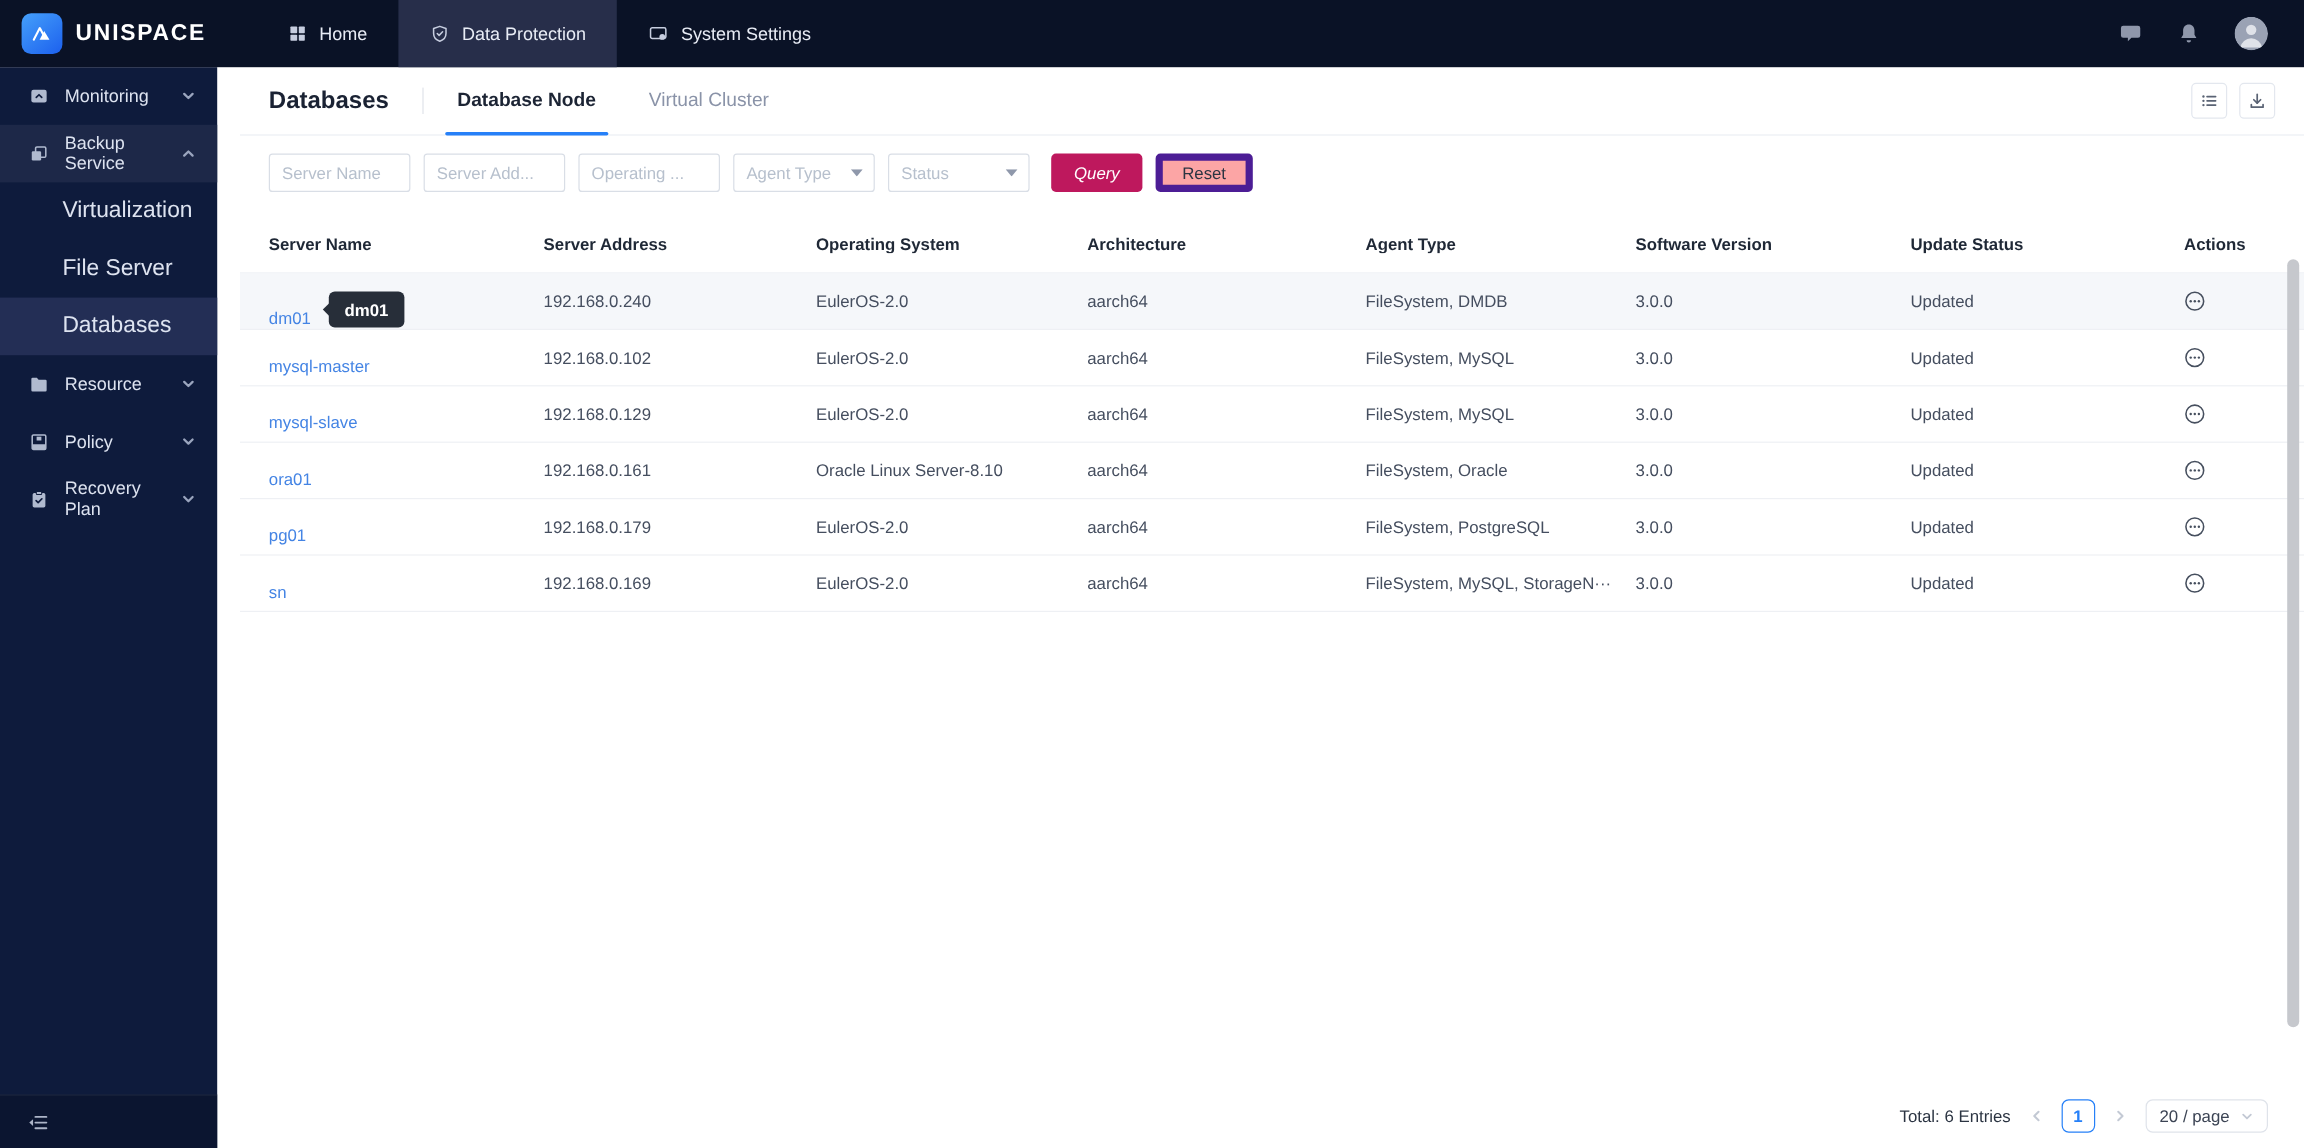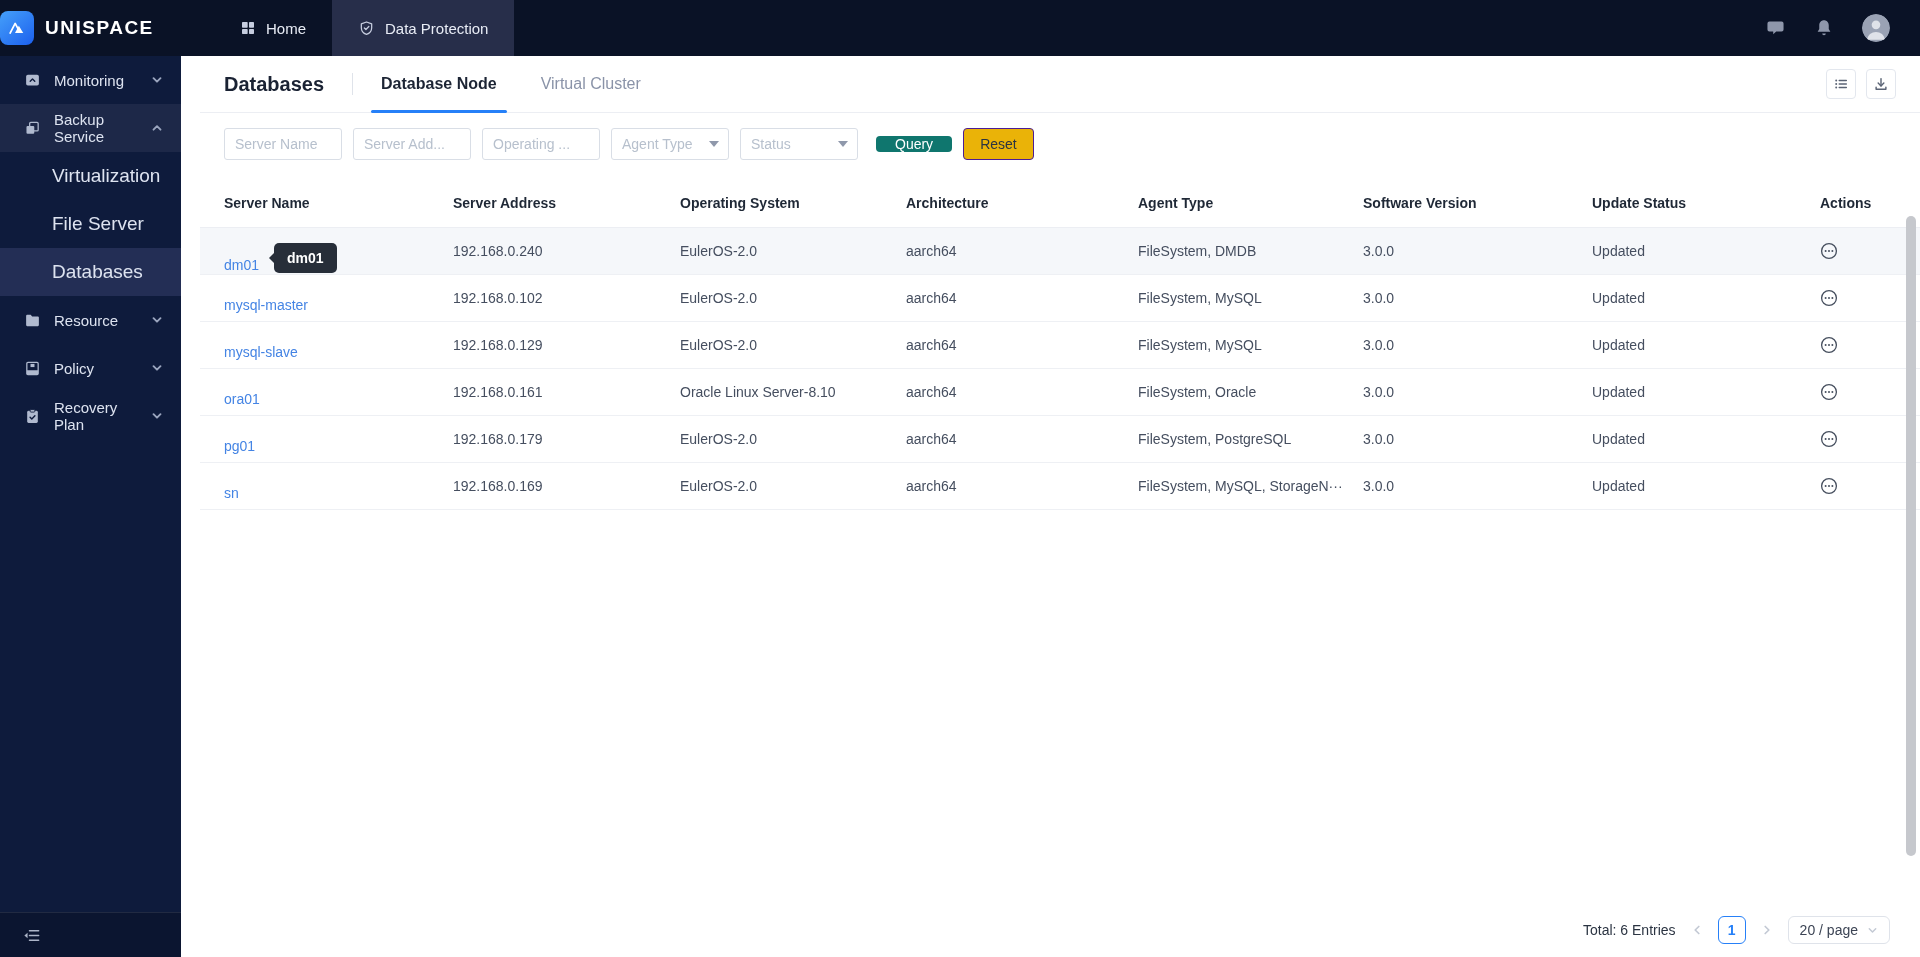--- a/index.html
+++ b/index.html
@@ -2,21 +2,21 @@
 <html><head>
 <meta charset="utf-8">
 <style>
   * { box-sizing: border-box; }
   html,body { margin:0; padding:0; width:1920px; height:957px; overflow:hidden;
     font-family:"Liberation Sans", sans-serif; background:#fff; }
 
   
   .topbar { position:absolute; top:0; left:0; width:1920px; height:56px;
     background:#0a1226; display:flex; align-items:center; z-index:20; }
-  .brand { width:200px; display:flex; align-items:center; gap:11px; flex:none; }
+  .brand { width:200px; display:flex; align-items:center; gap:11px; padding-left:18px; flex:none; }
   .logo { width:34px; height:34px; border-radius:8px;
     background:linear-gradient(140deg,#45a0fa,#1c60ee); display:flex; align-items:center; justify-content:center; flex:none; }
   .brand-name { color:#fff; font-size:19px; font-weight:700; letter-spacing:1.5px; }
   .top-tabs { display:flex; height:100%; margin-left:14px; }
   .top-tab { display:flex; align-items:center; gap:10px; padding:0 26px;
     color:#e8ecf5; font-size:15px; cursor:pointer; }
   .top-tab.active { background:#272e4a; }
   .ticon { color:#c6cddf; display:flex; }
   .top-right { margin-left:auto; display:flex; align-items:center; gap:28px; padding-right:30px; color:#8f97ab; }
   .top-icon { display:flex; cursor:pointer; }
@@ -52,24 +52,24 @@
 
   
   .filters { display:flex; gap:11px; padding:15px 24px 14px; align-items:center; }
   .f-input { width:118px; height:32px; border:1px solid #d9dee6; border-radius:3px;
     padding:0 10px; font-size:14px; color:#333; font-family:inherit; outline:none; }
   .f-input::placeholder { color:#b7c0cd; }
   .f-select { width:118px; height:32px; border:1px solid #d9dee6; border-radius:3px;
     padding:0 9px 0 10px; display:flex; align-items:center; justify-content:space-between;
     color:#b7c0cd; font-size:14px; cursor:pointer; background:#fff; }
   .f-select .scaret { color:#8f98ab; display:flex; }
-  .btn-query { height:16px; padding:0 19px; background:#0f766e; color:#fff; border:none;
-    border-radius:4px; font-size:14px; font-family:inherit; cursor:pointer; margin-left:7px; }
-  .btn-reset { height:32px; padding:0 16px; background:#eab308; color:#2b3442;
-    border:1px solid #4c1d95; border-radius:4px; font-size:14px; font-family:inherit; cursor:pointer; }
+  .btn-query { height:32px; padding:0 19px; background:#be185d; color:#fff; border:none;
+    border-radius:4px; font-size:14px; font-family:inherit; cursor:pointer; margin-left:7px;font-style:italic; }
+  .btn-reset { height:32px; padding:0 16px; background:#fca5a5; color:#2b3442;
+    border:6px solid #4c1d95; border-radius:4px; font-size:14px; font-family:inherit; cursor:pointer; }
 
   
   .table { margin-top:4px; }
   .trow { display:grid; grid-template-columns:229px 227px 226px 232px 225px 229px 228px 1fr;
     align-items:center; padding:0 24px; }
   .thead { height:50px; font-weight:700; color:#1f2836; font-size:14px; border-bottom:1px solid #eceef3; }
   .row { height:47px; font-size:14px; color:#454e5f; border-bottom:1px solid #eef0f4; }
   .row.hovered { background:#f5f7fa; }
   .cell { white-space:nowrap; overflow:hidden; text-overflow:ellipsis; padding-right:16px; }
   .name-cell { display:flex; align-items:flex-end; overflow:visible;margin-top:13px; }
@@ -121,20 +121,29 @@
     </div>
     <div class="top-tab active">
       <span class="ticon">
         <svg width="17" height="17" viewBox="0 0 24 24" fill="none" stroke="currentColor" stroke-width="1.8" stroke-linecap="round" stroke-linejoin="round">
           <path d="M12 2.8 L19.3 5.4 V11 c0 4.7-3 8-7.3 9.4 C7.7 19 4.7 15.7 4.7 11 V5.4 Z"></path>
           <path d="M9 11.2 L11.2 13.4 L15.3 9.2"></path>
         </svg>
       </span>
       <span>Data Protection</span>
     </div>
+    <div class="top-tab">
+      <span class="ticon">
+        <svg width="17" height="17" viewBox="0 0 24 24">
+          <rect x="3" y="4.5" width="18" height="12.5" rx="2" fill="none" stroke="currentColor" stroke-width="1.8"></rect>
+          <circle cx="16.8" cy="15.2" r="3.4" fill="currentColor"></circle>
+        </svg>
+      </span>
+      <span>System Settings</span>
+    </div>
   </nav>
   <div class="top-right">
     <span class="top-icon">
       <svg width="21" height="21" viewBox="0 0 24 24" fill="currentColor">
         <path d="M5 4 h14 a2.2 2.2 0 0 1 2.2 2.2 v7 a2.2 2.2 0 0 1 -2.2 2.2 h-6.2 l-3.4 3.2 v-3.2 H5 a2.2 2.2 0 0 1 -2.2 -2.2 v-7 A2.2 2.2 0 0 1 5 4 Z"></path>
       </svg>
     </span>
     <span class="top-icon">
       <svg width="20" height="20" viewBox="0 0 24 24" fill="currentColor">
         <path d="M12 2.8 c-3.4 0 -5.7 2.6 -5.7 6 v4.4 l-1.9 3.2 h15.2 l-1.9 -3.2 V8.8 c0 -3.4 -2.3 -6 -5.7 -6 Z"></path>

